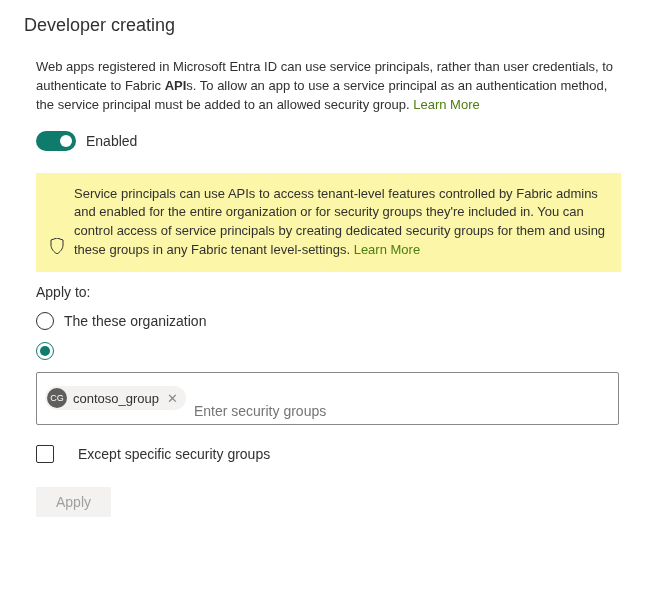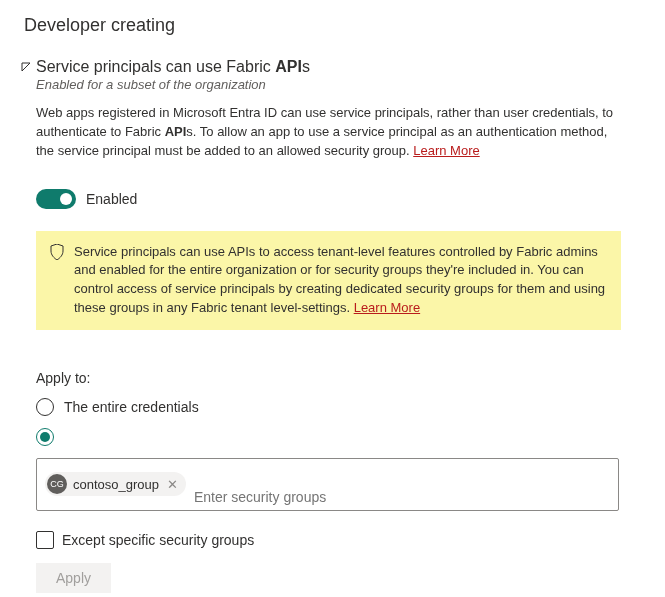--- a/index.html
+++ b/index.html
@@ -42,29 +42,28 @@
     }
     .description {
       margin-top: 12px;
       font-size: 13px;
       line-height: 1.45;
       color: #323130;
       max-width: 585px;
     }
     .description strong { font-weight: 700; }
     .link {
-      color: #b91c1c;
-      text-decoration: underline;
+      color: #4d7c0f;
       cursor: pointer;
     }
     .toggle-row {
       display: flex;
       align-items: center;
       gap: 10px;
-      margin-top: 28px;
+      margin-top: 16px;
       margin-bottom: 22px;
     }
     .toggle {
       width: 40px;
       height: 20px;
       border-radius: 10px;
       background: #0f7b6c;
       position: relative;
       cursor: pointer;
       flex-shrink: 0;
@@ -81,24 +80,25 @@
     }
     .toggle-label { font-size: 14px; }
     .info-box {
       background: #fbf6a8;
       padding: 12px 14px;
       display: flex;
       gap: 10px;
       font-size: 13px;
       line-height: 1.45;
       max-width: 585px;
+      align-items: flex-end;
     }
     .info-box .shield { flex-shrink: 0; margin-top: 1px; }
     .apply-label {
-      margin-top: 40px;
+      margin-top: 12px;
       margin-bottom: 12px;
       font-size: 14px;
     }
     .radio-row {
       display: flex;
       align-items: center;
       gap: 10px;
       margin-bottom: 12px;
       cursor: pointer;
     }
@@ -163,62 +163,51 @@
       border: none;
       outline: none;
       flex: 1;
       font-size: 14px;
       font-family: inherit;
       margin-top: 25px;
     }
     .checkbox-row {
       display: flex;
       align-items: center;
-      gap: 8px;
+      gap: 24px;
       margin-top: 20px;
       cursor: pointer;
     }
     .checkbox {
       width: 18px;
       height: 18px;
       border: 1px solid #323130;
       border-radius: 2px;
     }
     .button-row {
       display: flex;
       gap: 12px;
-      margin-top: 14px;
+      margin-top: 24px;
     }
     .btn {
       padding: 7px 20px;
       background: #f3f2f1;
       border: none;
       font-size: 14px;
       color: #a19f9d;
       cursor: pointer;
       font-family: inherit;
     }
   </style>
 </head>
 <body>
 
 <h1 class="page-title">Developer creating</h1>
 
 <div class="setting-block">
-  <div class="setting-header">
-    <span class="caret">
-      <svg viewBox="0 0 12 12">
-          <path d="M2 2 L10 2 L2 10 Z" fill="none" stroke="#323130" stroke-width="1"></path>
-        </svg>
-    </span>
-    <div class="setting-title">
-      <span>Service principals can use Fabric </span><strong>API</strong><span>s</span>
-    </div>
-    <div class="setting-subtitle">Enabled for a subset of the organization</div>
-  </div>
 
   <p class="description">
     <span>Web apps registered in Microsoft Entra ID can use service principals, rather than user credentials, to authenticate to Fabric </span><strong>API</strong><span>s. To allow an app to use a service principal as an authentication method, the service principal must be added to an allowed security group. </span><a class="link">Learn More</a>
   </p>
 
   <div class="toggle-row">
     <div class="toggle"></div>
     <span class="toggle-label">Enabled</span>
   </div>
 
@@ -230,21 +219,21 @@
     </span>
     <div>
       <span>Service principals can use APIs to access tenant-level features controlled by Fabric admins and enabled for the entire organization or for security groups they're included in. You can control access of service principals by creating dedicated security groups for them and using these groups in any Fabric tenant level-settings. </span><a class="link">Learn More</a>
     </div>
   </div>
 
   <div class="apply-label">Apply to:</div>
 
   <div class="radio-row">
     <div class="radio"></div>
-    <span>The entire credentials</span>
+    <span>The these organization</span>
   </div>
 
   <div class="radio-row">
     <div class="radio selected"></div>
   </div>
 
   <div class="group-input">
     <div class="chip">
       <div class="chip-avatar">CG</div>
       <span>contoso_group</span>

